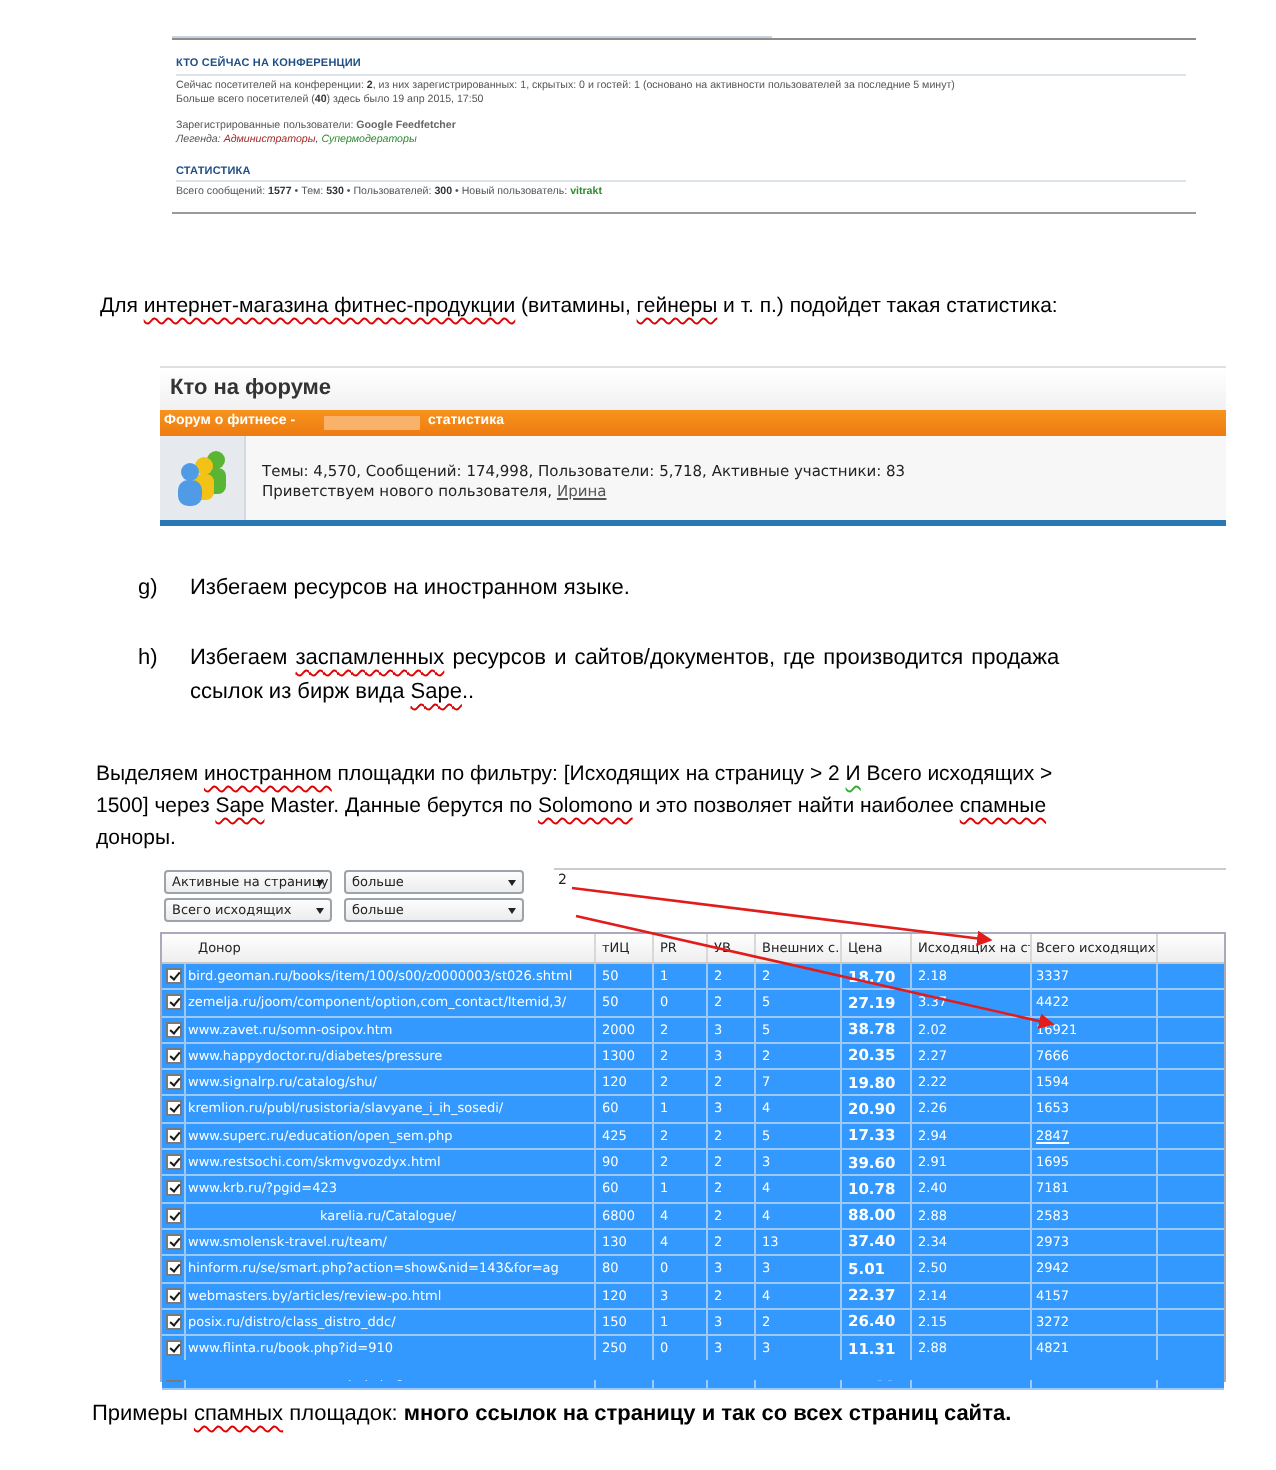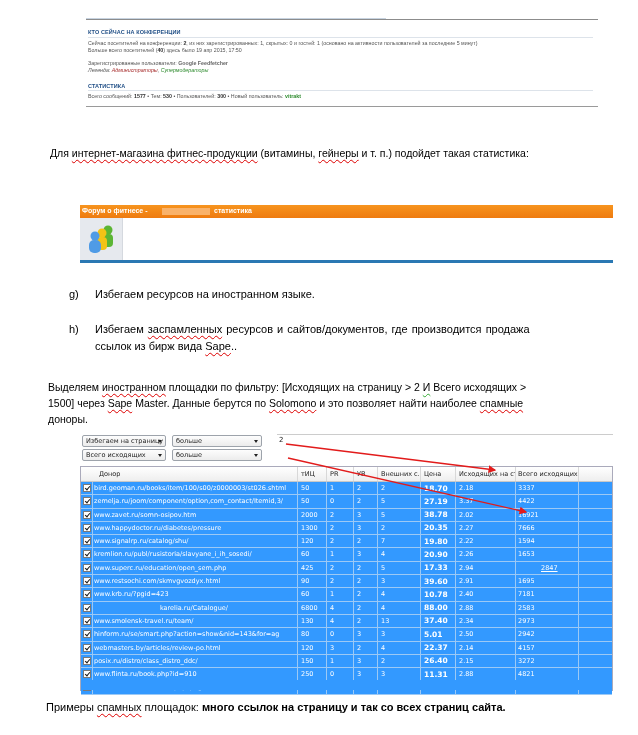--- a/index.html
+++ b/index.html
@@ -87,35 +87,42 @@
     <span>Всего сообщений: </span><b>1577</b><span> • Тем: </span><b>530</b><span> • Пользователей: </span><b>300</b><span> • Новый пользователь: </span><span class="newuser">vitrakt</span>
   </div>
   <div class="bottomline"></div>
 </div>
 
 <div class="para" style="left:50px; top:146px;">
   <span>Для </span><span class="sq">интернет-магазина фитнес-продукции</span><span> (витамины, </span><span class="sq">гейнеры</span><span> и т. п.) подойдет такая статистика:</span>
 </div>
 
 <div class="shot2">
+  <div class="title">
+      <span>Кто на форуме</span>
+    </div>
   <div class="bar">
     <span class="lab">Форум о фитнесе - </span>
     <span class="blur"></span>
     <span class="lab2">статистика</span>
   </div>
   <div class="iconcell">
     <svg width="42" height="42" viewBox="0 0 42 42">
       <circle cx="28" cy="12" r="4.5" fill="#5bb534"></circle>
       <rect x="23" y="16" width="10" height="13" rx="4" fill="#5bb534"></rect>
       <circle cx="22" cy="15" r="4.5" fill="#f2c316"></circle>
       <rect x="17" y="19" width="10" height="13" rx="4" fill="#f2c316"></rect>
       <circle cx="15" cy="18" r="4.5" fill="#4f9be6"></circle>
       <rect x="9" y="22" width="12" height="13" rx="5" fill="#4f9be6"></rect>
     </svg>
   </div>
+  <div class="body">
+    <div class="l1">Темы: 4,570, Сообщений: 174,998, Пользователи: 5,718, Активные участники: 83</div>
+    <div class="l2"><span>Приветствуем нового пользователя, </span><a>Ирина</a></div>
+  </div>
   <div class="blueline"></div>
 </div>
 
 <div class="para" style="left:69px; top:287px; font-size:11px;">
   <span>g)</span>
 </div>
 <div class="para" style="left:95px; top:287px; font-size:11px;">Избегаем ресурсов  на иностранном языке.</div>
 
 <div class="para" style="left:69px; top:322px; font-size:11px;">
   <span>h)</span>
@@ -130,21 +137,21 @@
 <div class="para" style="left:48px; top:380px;">
   <span>Выделяем </span><span class="sq">иностранном</span><span> площадки по фильтру: [Исходящих на страницу &gt; 2 </span><span class="sqg">И</span><span> Всего исходящих &gt;</span>
 </div>
 <div class="para" style="left:48px; top:396px;">
   <span>1500] через </span><span class="sq">Sape</span><span> Master. Данные берутся по </span><span class="sq">Solomono</span><span> и это позволяет найти  наиболее </span><span class="sq">спамные</span>
 </div>
 <div class="para" style="left:48px; top:412px;">доноры.</div>
 
 <div class="shot3">
   <div class="sel" style="left:2px; top:5px; width:84px;">
-    <span class="v">Избегаем на страницу</span>
+    <span class="v">Активные на страницу</span>
       <span class="arr"></span>
   </div>
   <div class="sel" style="left:92px; top:5px; width:90px;">
     <span class="v">больше</span>
       <span class="arr"></span>
   </div>
   <div class="inp" style="left:197px; top:4px; width:336px;">
     <span class="v">2</span>
   </div>
   <div class="sel" style="left:2px; top:19px; width:84px;">
@@ -307,21 +314,21 @@
           <span class="vl" style="left: 374px;"></span>
           <span class="vl" style="left: 434px;"></span>
           <span class="vl" style="left: 497px;"></span>
           <span class="c" style="left: 13px; width: 200px;">www.superc.ru/education/open_sem.php</span>
           <span class="c" style="left: 220px; width: 26px;">425</span>
           <span class="c" style="left: 249px; width: 22px;">2</span>
           <span class="c" style="left: 276px; width: 20px;">2</span>
           <span class="c" style="left: 300px; width: 40px;">5</span>
           <span class="c price" style="left: 343px; width: 32px;">17.33</span>
           <span class="c" style="left: 378px; width: 56px;">2.94</span>
-          <span class="c" style="left: 460px; width: 60px; text-decoration: underline;">2847</span>
+          <span class="c" style="left: 437px; width: 60px; text-decoration: underline;">2847</span>
         </div>
         <div class="row">
           <span class="cb"></span>
           <span class="vl" style="left: 11px;"></span>
           <span class="vl" style="left: 216px;"></span>
           <span class="vl" style="left: 245px;"></span>
           <span class="vl" style="left: 272px;"></span>
           <span class="vl" style="left: 296px;"></span>
           <span class="vl" style="left: 339px;"></span>
           <span class="vl" style="left: 374px;"></span>

